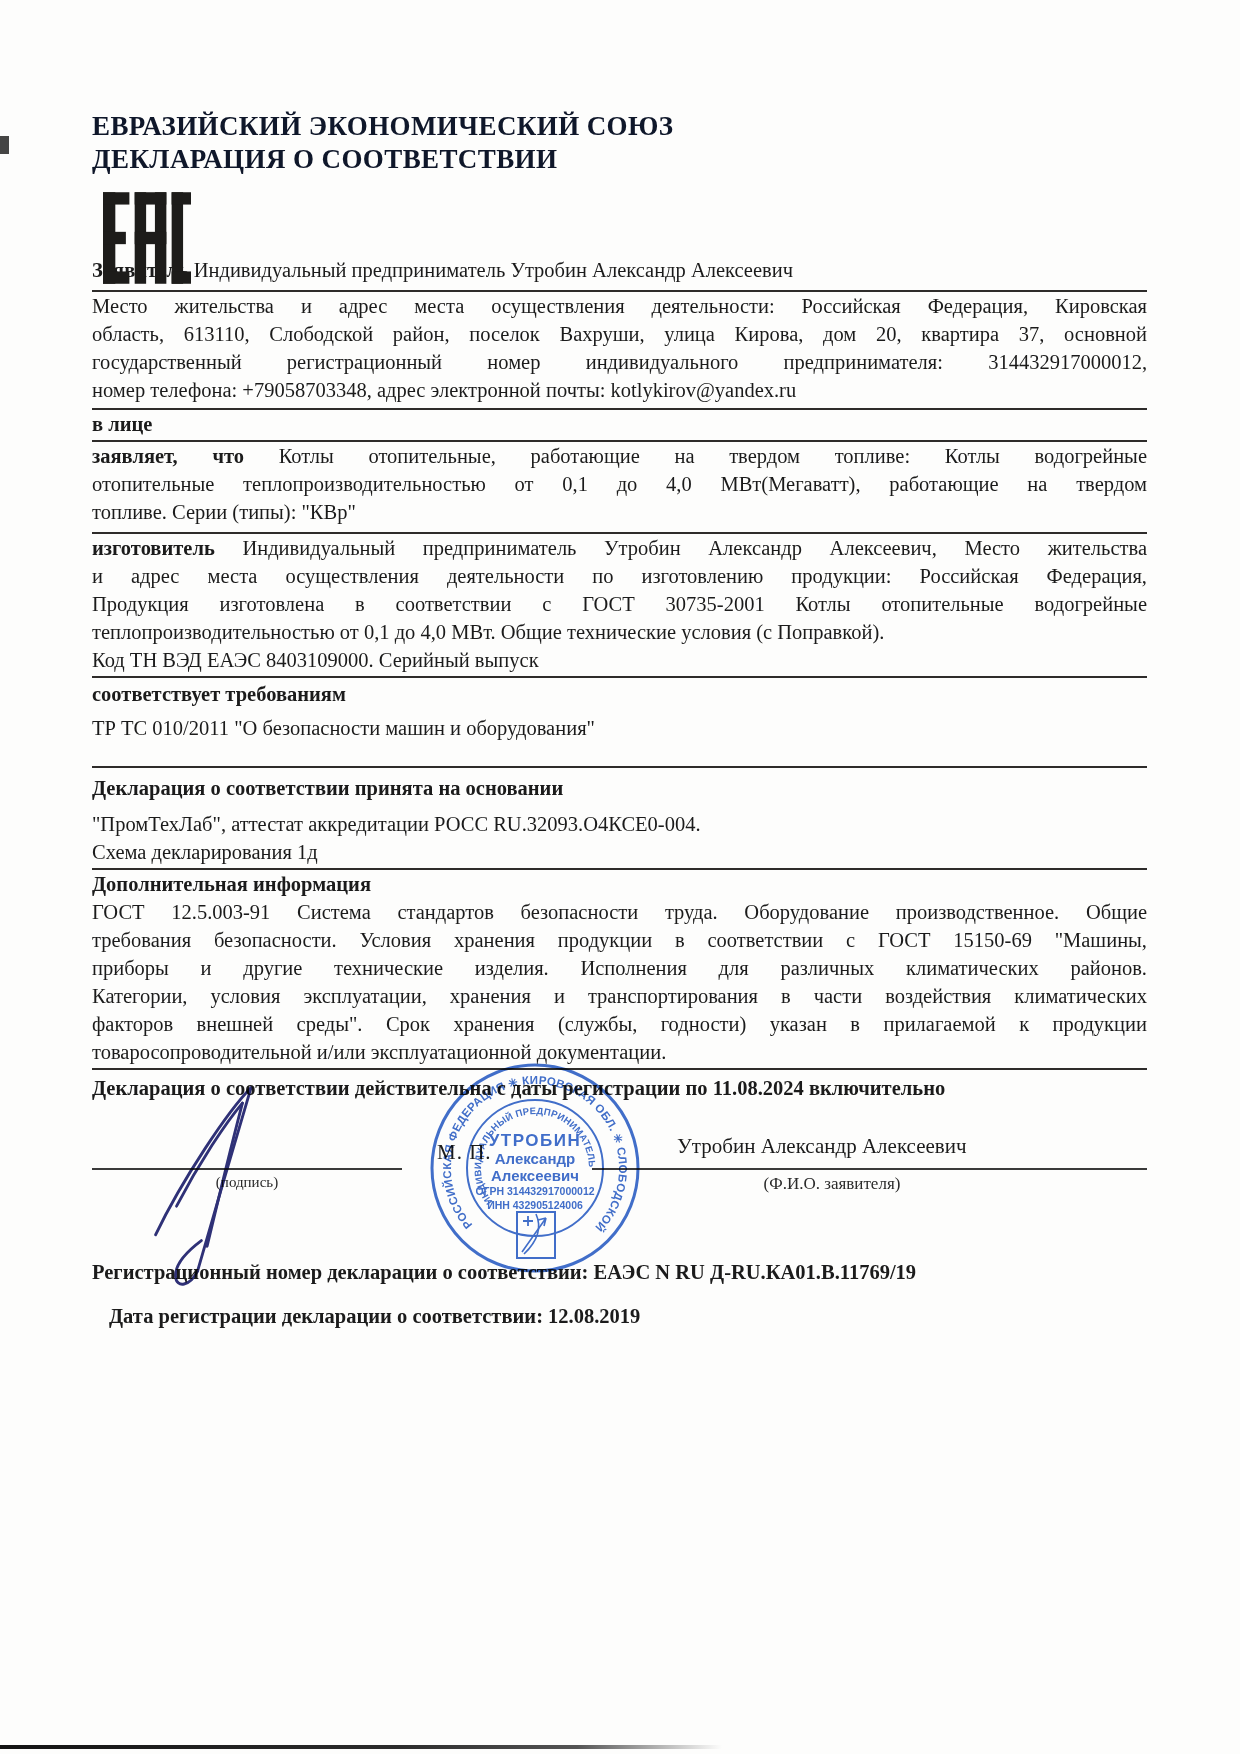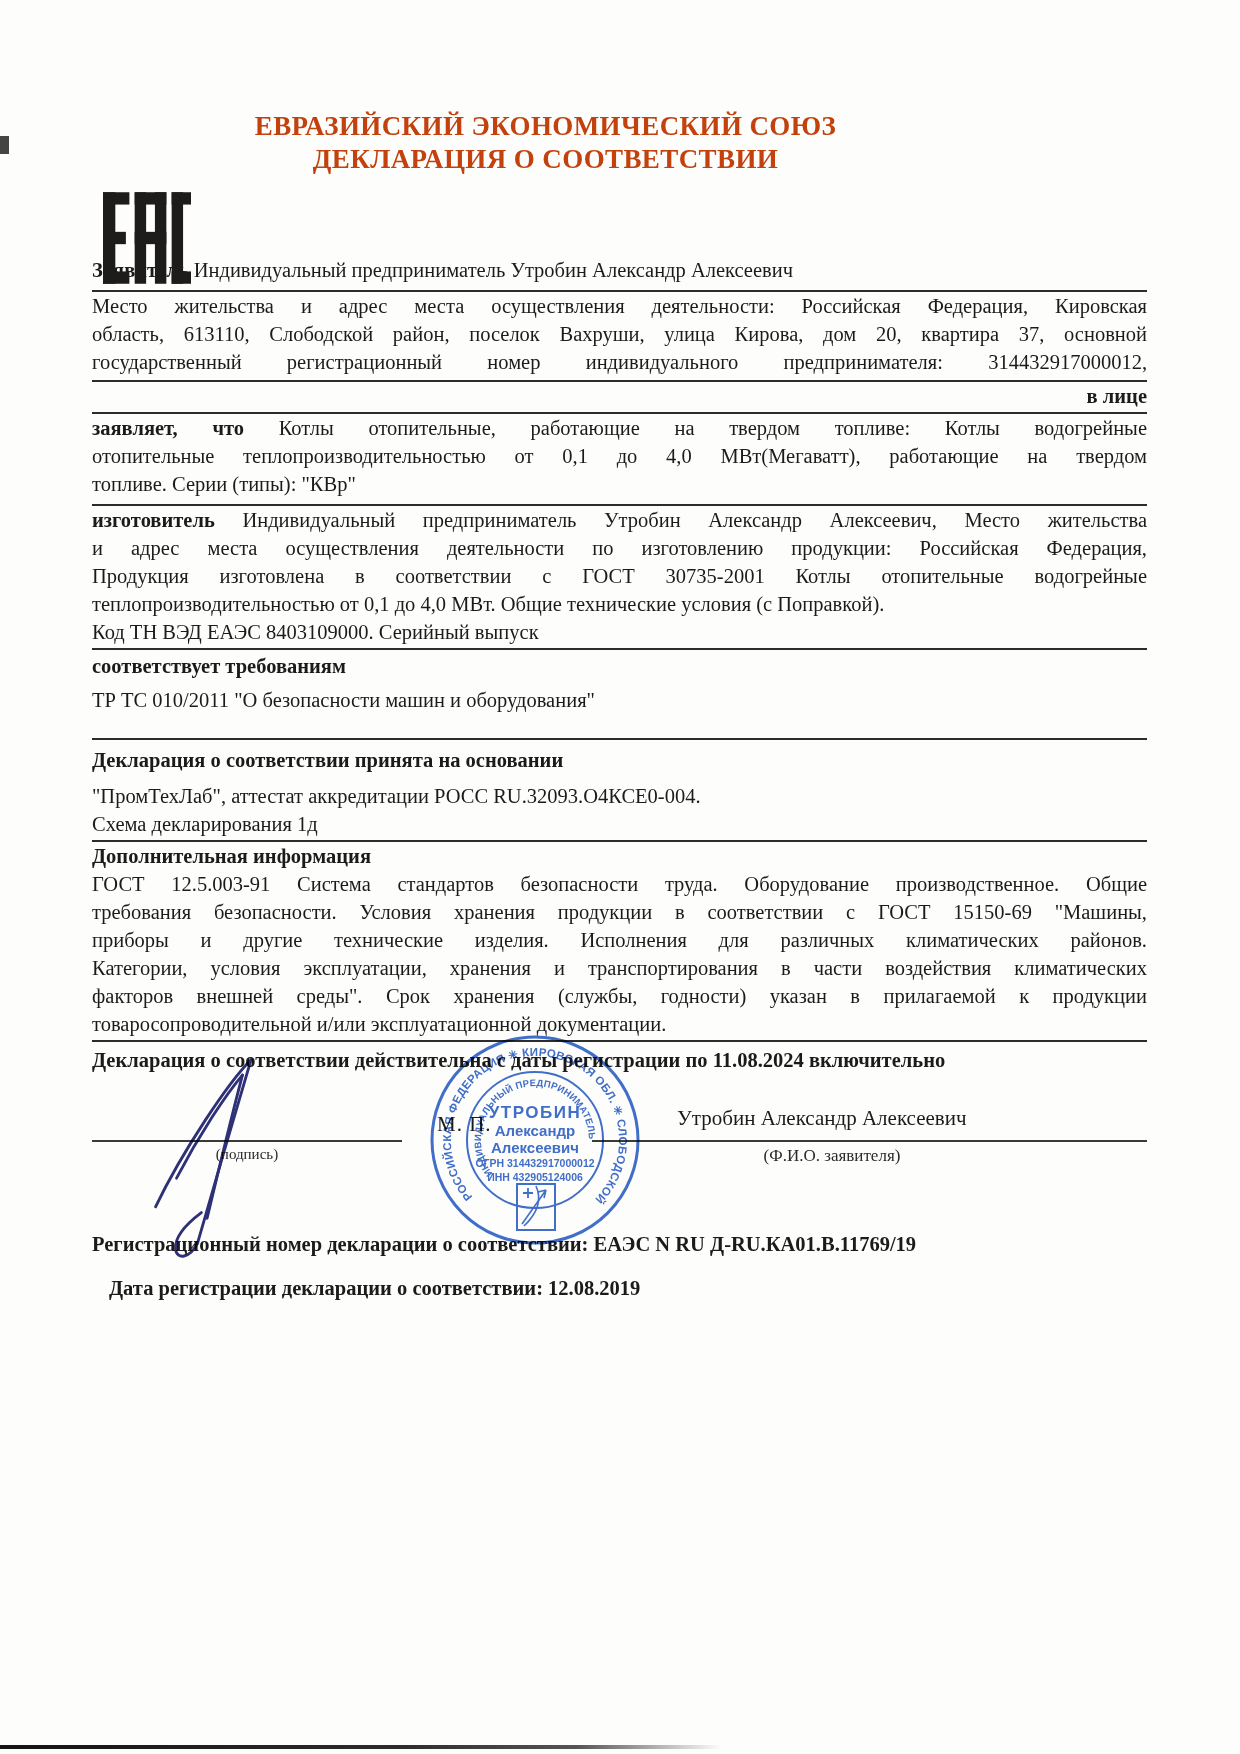--- a/index.html
+++ b/index.html
@@ -6,30 +6,30 @@
   body {
     width:1240px; height:1754px;
     background:#fdfdfc;
     position:relative;
     overflow:hidden;
     font-family:"Liberation Serif", serif;
     color:#1b1b1b;
     -webkit-font-smoothing:antialiased;
   }
   .content { padding:110px 93px 0 92px; position:relative; }
-  .doc-title { text-align:center; margin-right:148px; font-weight:bold; font-size:27px; line-height:33px; letter-spacing:.4px; color:#c2410c; }
+  .doc-title { text-align:left; margin-right:148px; font-weight:bold; font-size:27px; line-height:33px; letter-spacing:.4px; color:#0f172a; }
   .eac-logo { position:absolute; left:103px; top:192px; width:88px; height:92px; }
   .sec { font-size:20.5px; line-height:28px; }
   .rule { border-bottom:2px solid #2e2c2a; }
   .b { font-weight:bold; }
   .jline { text-align:justify; text-align-last:justify; }
   .jline-last { text-align:left; }
   .applicant { margin-top:80px; padding-bottom:6px; }
   .address { padding-bottom:4px; }
-  .inperson { padding-bottom:2px;text-align:right; }
+  .inperson { padding-bottom:2px; }
   .declares { padding-bottom:6px; }
   .manufacturer { padding-bottom:2px; }
   .compliance { margin-top:2px; padding-bottom:24px; }
   .compliance .val { margin-top:6px; }
   .basis { margin-top:6px; padding-bottom:2px;font-family:Liberation Serif, serif; }
   .basis .para { margin-top:8px; }
   .additional { padding-bottom:2px; }
   .validity { margin-top:4px; font-weight:bold; }
   .sigblock { position:relative; height:156px; }
   .sign-line { position:absolute; left:0; top:66px; width:310px; border-top:2px solid #3a3a3a; }
@@ -76,20 +76,21 @@
   </div>
 
   <div class="sec rule applicant">
     <span class="b">Заявитель</span><span> Индивидуальный предприниматель Утробин Александр Алексеевич</span>
   </div>
 
   <div class="sec rule address">
     <div class="jline">Место жительства и адрес места осуществления деятельности: Российская Федерация, Кировская</div>
     <div class="jline">область, 613110, Слободской район, поселок Вахруши, улица Кирова, дом 20, квартира 37, основной</div>
     <div class="jline">государственный регистрационный номер индивидуального предпринимателя: 314432917000012,</div>
+    <div class="jline-last">номер телефона: +79058703348, адрес электронной почты: kotlykirov@yandex.ru</div>
   </div>
 
   <div class="sec rule inperson">
     <span class="b">в лице</span>
   </div>
 
   <div class="sec rule declares">
     <div class="jline"><span class="b">заявляет, что</span><span> Котлы отопительные, работающие на твердом топливе: Котлы водогрейные</span></div>
     <div class="jline">отопительные теплопроизводительностью от 0,1 до 4,0 МВт(Мегаватт), работающие на твердом</div>
     <div class="jline-last">топливе. Серии (типы): "КВр"</div>

